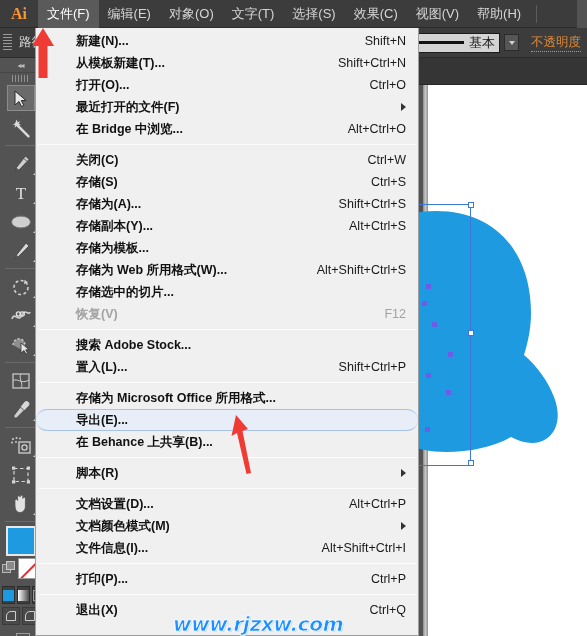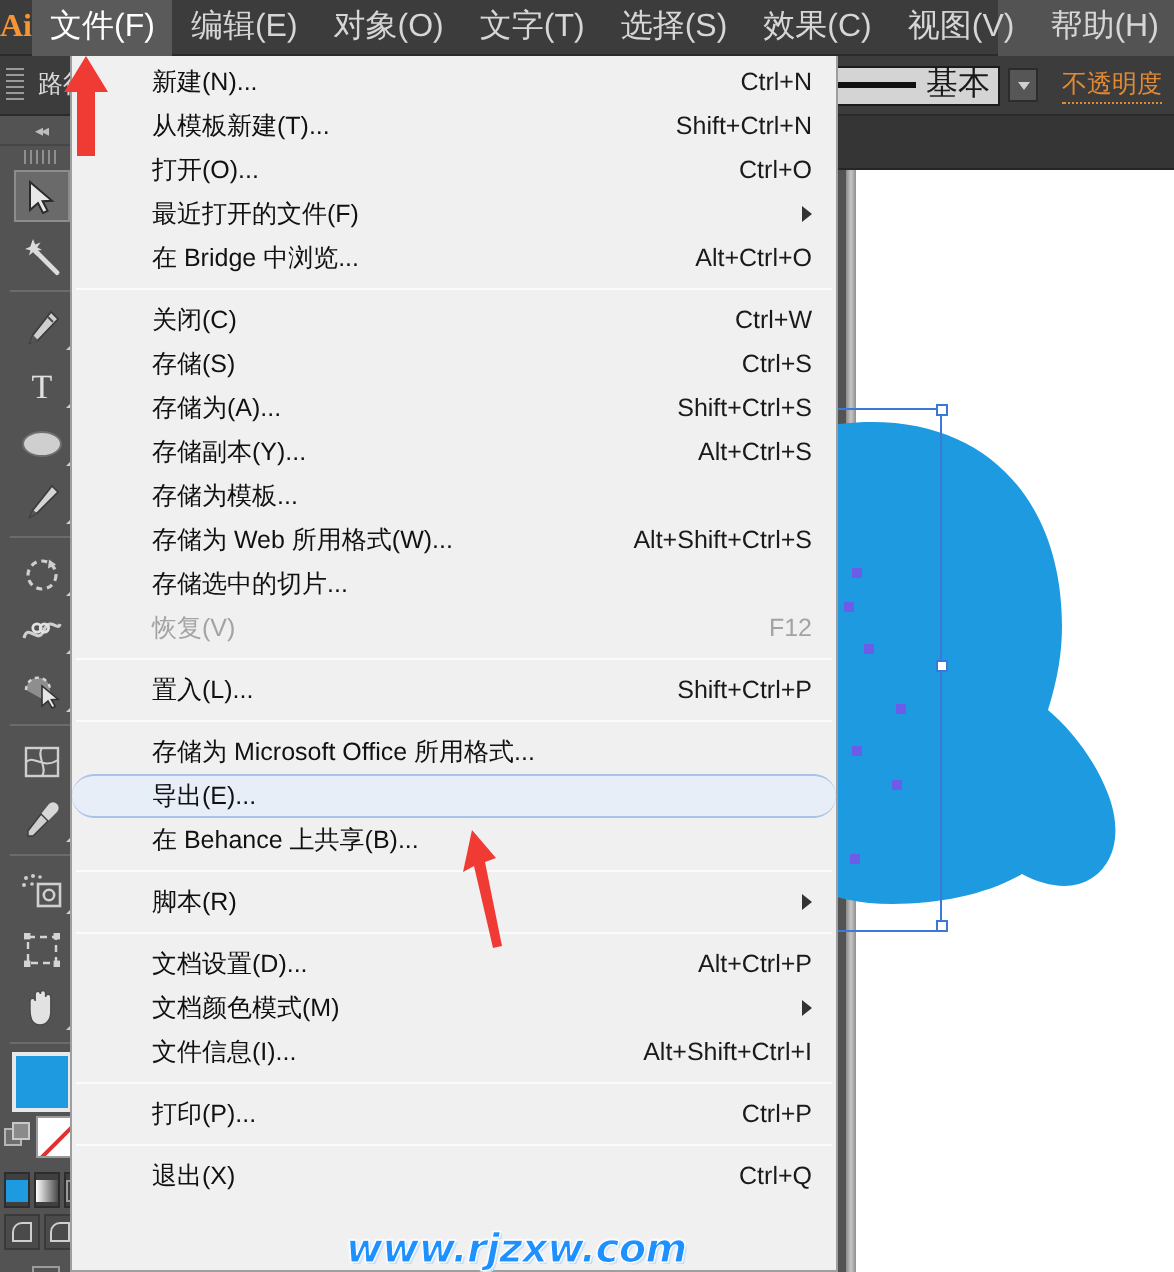--- a/index.html
+++ b/index.html
@@ -11,37 +11,37 @@
   }
   #app {
     position: relative;
     width: 587px; height: 636px;
     background: #535353;
   }
 
   
   .menubar {
     position: absolute; left: 0; top: 0;
-    width: 499px; height: 28px;
+    width: 577px; height: 28px;
     background: #3c3c3c;
     display: flex; align-items: center;
     border-bottom: 1px solid #2b2b2b;
   }
   .ai-logo {
     width: 38px; height: 28px;
     display: flex; align-items: center; justify-content: center;
     color: #f79433;
     font-family: "Liberation Serif", "DejaVu Serif", serif;
     font-size: 16px; font-weight: bold;
     letter-spacing: 0px;
   }
   .menu-item {
     height: 28px; padding: 0 9px;
     display: flex; align-items: center;
-    color: #d6d6d6; font-size: 16px;
+    color: #d6d6d6; font-size: 13px;
     white-space: nowrap;
     cursor: default;
   }
   .menu-item.active {
     background: #5a5a5a;
     color: #ffffff;
   }
   .menubar-sep {
     width: 1px; height: 18px; background: #5c5c5c; margin: 0 6px;
   }
@@ -72,21 +72,21 @@
     border-left: 3.5px solid transparent;
     border-right: 3.5px solid transparent;
     border-top: 4px solid #d0d0d0;
     display: block;
   }
   .stroke-combo {
     height: 20px; background: #d4d4d4; border: 1px solid #1c1c1c;
     display: flex; align-items: center; padding: 0 4px; gap: 5px;
   }
   .stroke-line { width: 56px; height: 3px; background: #111; }
-  .stroke-text { font-size: 16px; color: #1a1a1a; font-family: Liberation Mono, monospace; }
+  .stroke-text { font-size: 13px; color: #1a1a1a; font-family: Liberation Mono, monospace; }
   .opacity-text {
     color: #e08a36; font-size: 12.5px;
     border-bottom: 1px dotted #e08a36;
     white-space: nowrap;
   }
   .dark-strip {
     position: absolute; left: 0; top: 58px; width: 587px; height: 27px;
     background: #353535; border-bottom: 1px solid #262626;
   }
 
@@ -232,21 +232,21 @@
     cursor: default;
   }
   .mrow.hl {
     background: #e8eef8;
     border-top: 1px solid #a8c3e8;
     border-bottom: 1px solid #a8c3e8;
     height: 22px;
     border-radius: 11px;
   }
   .mrow.disabled { color: #a3a3a3; }
-  .mrow .lbl { flex: 1; }
+  .mrow .lbl { flex: 1; font-weight: bold; }
   .mrow .acc { color: #1a1a1a; font-size: 12.5px; margin-left: 16px; }
   .mrow.disabled .acc { color: #a3a3a3; }
   .mrow .sub {
     width: 0; height: 0;
     border-top: 4px solid transparent;
     border-bottom: 4px solid transparent;
     border-left: 5px solid #333;
     margin-left: 10px;
   }
   .msep {
@@ -497,21 +497,21 @@
     <div class="menu-item">选择(S)</div>
     <div class="menu-item">效果(C)</div>
     <div class="menu-item">视图(V)</div>
     <div class="menu-item">帮助(H)</div>
     <div class="menubar-sep"></div>
   </div>
 
   <div class="dropdown" id="file-menu">
       <div class="mrow">
         <span class="lbl">新建(N)...</span>
-        <span class="acc">Ctrl+N</span>
+        <span class="acc">Shift+N</span>
       </div>
       <div class="mrow">
         <span class="lbl">从模板新建(T)...</span>
         <span class="acc">Shift+Ctrl+N</span>
       </div>
       <div class="mrow">
         <span class="lbl">打开(O)...</span>
         <span class="acc">Ctrl+O</span>
       </div>
       <div class="mrow">
@@ -547,20 +547,23 @@
         <span class="acc">Alt+Shift+Ctrl+S</span>
       </div>
       <div class="mrow">
         <span class="lbl">存储选中的切片...</span>
       </div>
       <div class="mrow disabled">
         <span class="lbl">恢复(V)</span>
         <span class="acc">F12</span>
       </div>
       <div class="msep"></div>
+      <div class="mrow">
+        <span class="lbl">搜索 Adobe Stock...</span>
+      </div>
       <div class="mrow">
         <span class="lbl">置入(L)...</span>
         <span class="acc">Shift+Ctrl+P</span>
       </div>
       <div class="msep"></div>
       <div class="mrow">
         <span class="lbl">存储为 Microsoft Office 所用格式...</span>
       </div>
       <div class="mrow hl">
         <span class="lbl">导出(E)...</span>

